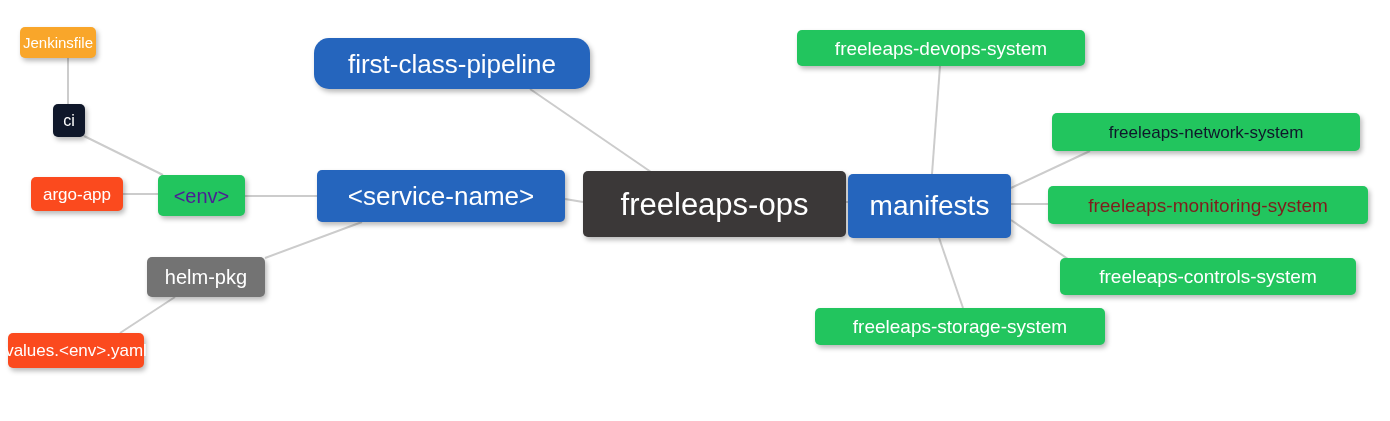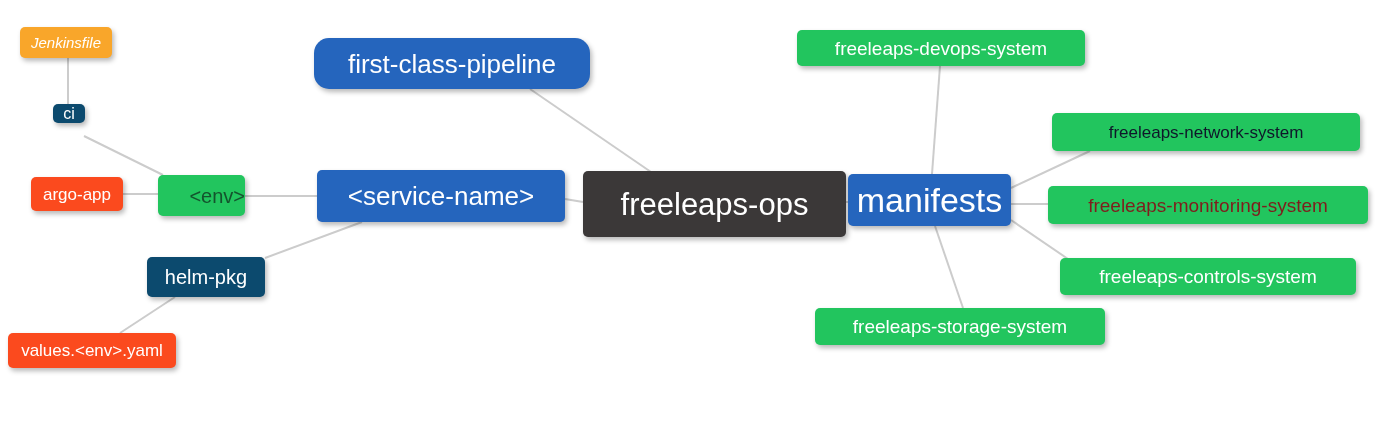--- a/index.html
+++ b/index.html
@@ -61,39 +61,39 @@
     </svg>
 <div class="node" style="left: 583px; top: 171px; width: 263px; height: 66px; font-size: 31px; background: rgb(59, 56, 56); color: rgb(255, 255, 255); align-items: center;">
       <span>freeleaps-ops</span>
     </div>
     <div class="node" style="left: 314px; top: 38px; width: 276px; height: 51px; font-size: 26px; background: rgb(37, 101, 189); color: rgb(255, 255, 255); border-radius: 15px;">
       <span>first-class-pipeline</span>
     </div>
     <div class="node" style="left: 317px; top: 170px; width: 248px; height: 52px; font-size: 26px; background: rgb(37, 101, 189); color: rgb(255, 255, 255);">
       <span>&lt;service-name&gt;</span>
     </div>
-    <div class="node" style="left: 848px; top: 174px; width: 163px; height: 52px; font-size: 34px; background: rgb(37, 101, 189); color: rgb(255, 255, 255);">
+    <div class="node" style="left: 848px; top: 174px; width: 163px; height: 64px; font-size: 28px; background: rgb(37, 101, 189); color: rgb(255, 255, 255);">
       <span>manifests</span>
     </div>
-    <div class="node" style="left: 158px; top: 175px; width: 87px; height: 41px; font-size: 20px; background: rgb(34, 197, 94); color: #14532d; justify-content: flex-end;">
+    <div class="node" style="left: 158px; top: 175px; width: 87px; height: 41px; font-size: 20px; background: rgb(34, 197, 94); color: #4c1d95;">
       <span>&lt;env&gt;</span>
     </div>
-    <div class="node" style="left: 147px; top: 257px; width: 118px; height: 40px; font-size: 20px; background: #0c4a6e; color: rgb(255, 255, 255);">
+    <div class="node" style="left: 147px; top: 257px; width: 118px; height: 40px; font-size: 20px; background: #737373; color: rgb(255, 255, 255);">
       <span>helm-pkg</span>
     </div>
-    <div class="node" style="left: 53px; top: 104px; width: 32px; height: 19px; font-size: 16px; background: #0c4a6e; color: rgb(255, 255, 255);">
+    <div class="node" style="left: 53px; top: 104px; width: 32px; height: 33px; font-size: 16px; background: #0f172a; color: rgb(255, 255, 255);">
       <span>ci</span>
     </div>
     <div class="node" style="left: 31px; top: 177px; width: 92px; height: 34px; font-size: 17px; background: rgb(251, 74, 30); color: rgb(255, 255, 255);">
       <span>argo-app</span>
     </div>
-    <div class="node" style="left: 8px; top: 333px; width: 168px; height: 35px; font-size: 17px; background: rgb(251, 74, 30); color: rgb(255, 255, 255);">
+    <div class="node" style="left: 8px; top: 333px; width: 136px; height: 35px; font-size: 17px; background: rgb(251, 74, 30); color: rgb(255, 255, 255);">
       <span>values.&lt;env&gt;.yaml</span>
     </div>
-    <div class="node" style="left: 20px; top: 27px; width: 92px; height: 31px; font-size: 15px; background: rgb(249, 166, 42); color: rgb(255, 255, 255); font-style: italic;">
+    <div class="node" style="left: 20px; top: 27px; width: 76px; height: 31px; font-size: 15px; background: rgb(249, 166, 42); color: rgb(255, 255, 255);">
       <span>Jenkinsfile</span>
     </div>
     <div class="node" style="left: 797px; top: 30px; width: 288px; height: 36px; font-size: 19px; background: rgb(34, 197, 94); color: rgb(255, 255, 255);">
       <span>freeleaps-devops-system</span>
     </div>
     <div class="node" style="left: 1052px; top: 113px; width: 308px; height: 38px; font-size: 17px; background: rgb(34, 197, 94); color: #0f172a;">
       <span>freeleaps-network-system</span>
     </div>
     <div class="node" style="left: 1048px; top: 186px; width: 320px; height: 38px; font-size: 19px; background: rgb(34, 197, 94); color: #7f1d1d;">
       <span>freeleaps-monitoring-system</span>

